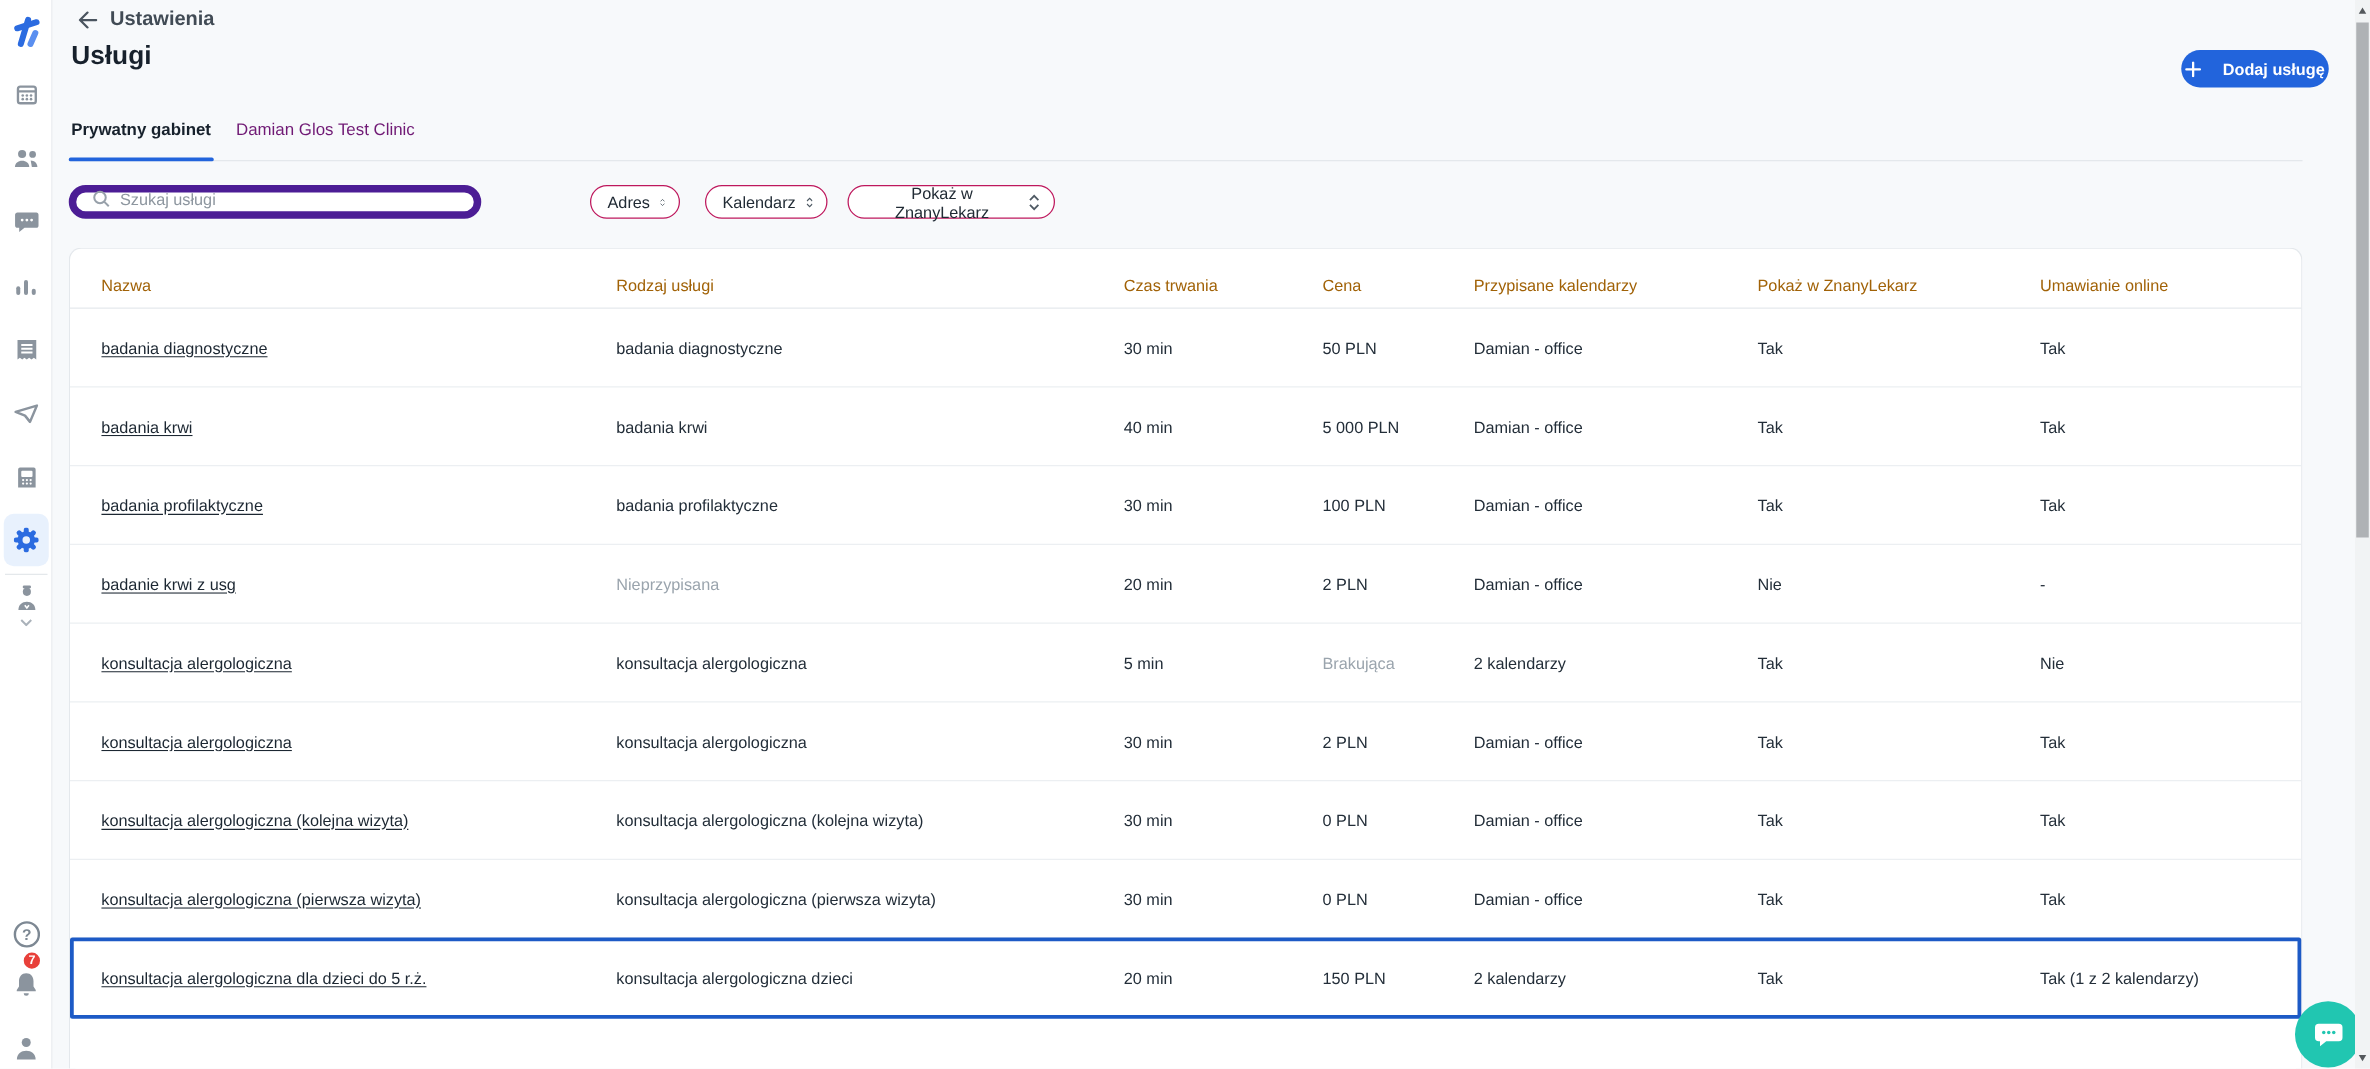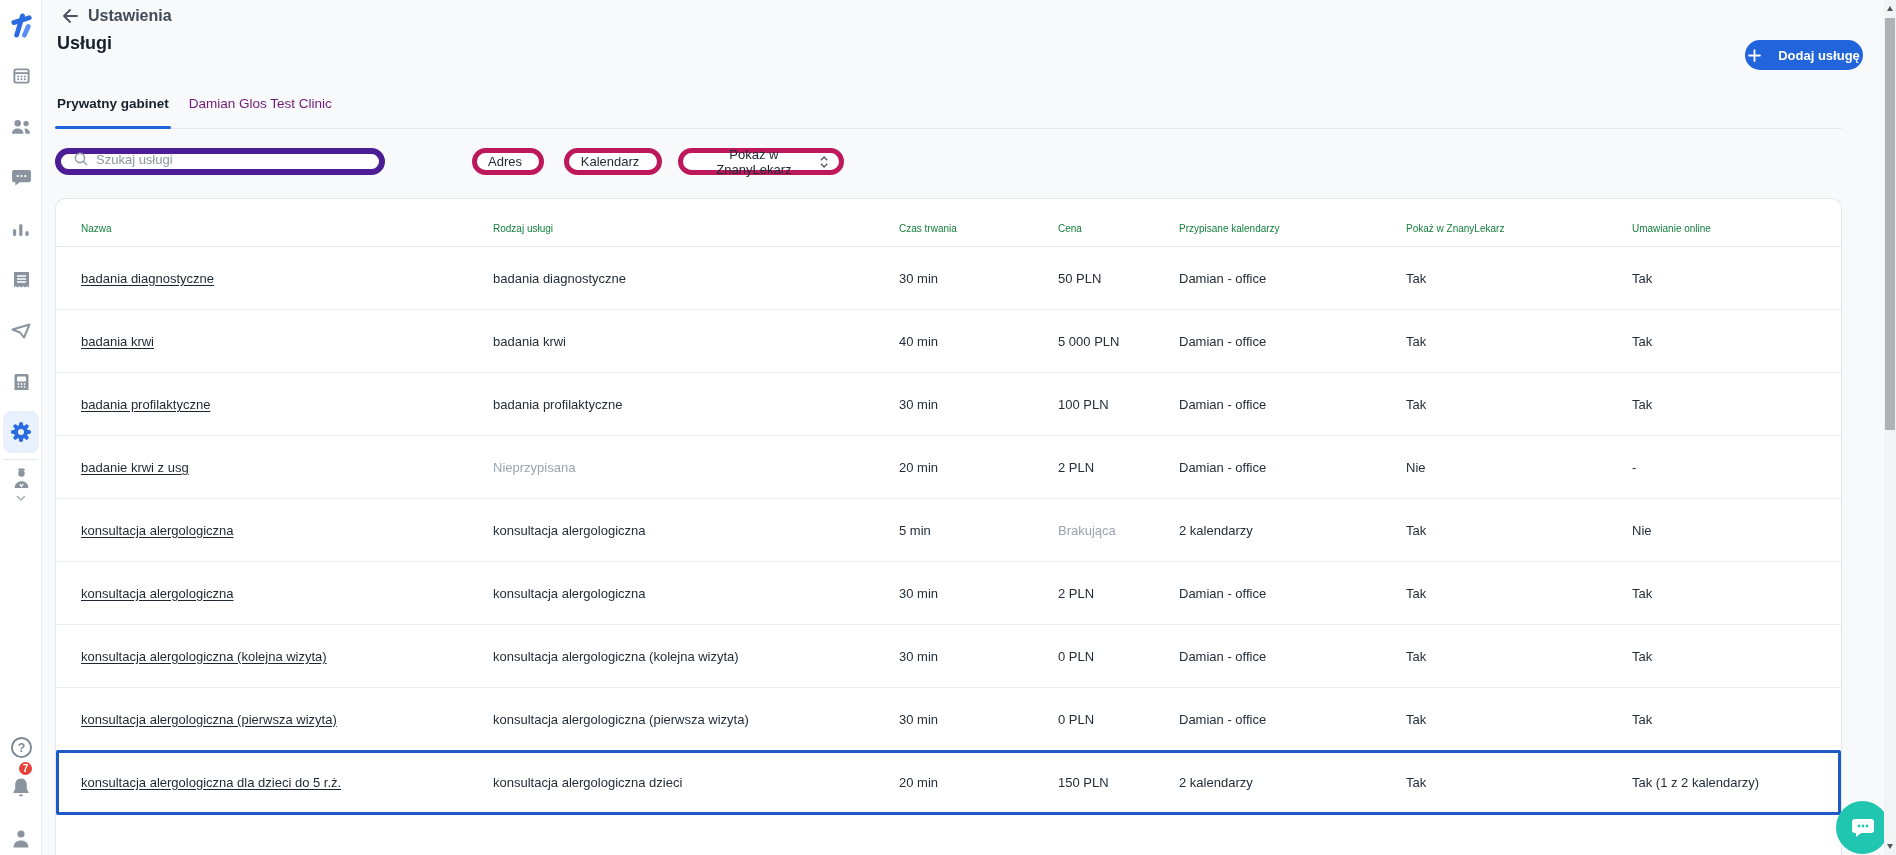--- a/index.html
+++ b/index.html
@@ -11,40 +11,40 @@
   }
   
   .sidebar { position:absolute; left:0; top:0; width:42px; height:855px; background:#fff; border-right:1px solid #e9ecef; z-index:5; }
   .side-item { position:absolute; left:0; width:42px; display:flex; justify-content:center; align-items:center; cursor:pointer; }
   .side-active-bg { position:absolute; left:3px; top:411px; width:36px; height:42px; background:#e8f1fd; border-radius:8px; }
   .side-divider { position:absolute; top:459px; left:4px; width:34px; height:1px; background:#e4e8eb; }
   .badge { position:absolute; left:17px; top:760px; min-width:17px; height:17px; padding:0 3px; background:#e8403a; border:2px solid #fff; border-radius:9px; color:#fff; font-size:10px; font-weight:700; display:flex; align-items:center; justify-content:center; z-index:6; }
   
   .topbar { position:absolute; left:62px; top:7px; display:flex; align-items:center; gap:10px; cursor:pointer; }
   .topbar-label { font-size:16px; font-weight:600; color:#414b55; }
-  .page-title { position:absolute; left:57px; top:33px; font-size:18px; font-weight:700; color:#17212c; }
+  .page-title { position:absolute; left:57px; top:33px; font-size:21px; font-weight:700; color:#17212c; }
   .add-button { position:absolute; left:1745px; top:40px; width:118px; height:30px; background:#2264dc; border:none; border-radius:15px; color:#fff; font-family:inherit; font-size:13px; font-weight:600; display:flex; align-items:center; justify-content:center; gap:17px; cursor:pointer; }
   
   .tabs-row { position:absolute; left:55px; top:96px; width:1787px; display:flex; gap:20px; border-bottom:1px solid #e4e8ec; padding-left:2px; }
   .tab { font-size:13.5px; line-height:16px; padding-bottom:16px; color:#701a75; cursor:pointer; position:relative; }
   .tab.active { color:#17212c; font-weight:700; }
   .tab.active::after { content:""; position:absolute; left:-2px; right:-2px; bottom:-1px; height:3px; background:#2264dc; border-radius:2px; }
   
   .search-box { position:absolute; left:55px; top:148px; width:330px; height:27px; background:#fff; border:6px solid #4c1d95; border-radius:14px; display:flex; align-items:center; padding:0 10px 5px 13px; gap:8px; }
   .search-box input { border:none; outline:none; flex:1; font-family:inherit; font-size:13px; color:#232e39; background:transparent; }
   .search-box input::placeholder { color:#8d969f; }
-  .dropdown { position:absolute; top:148px; height:27px; background:#fff; border:5px solid #be185d; border-radius:14px; display:flex; align-items:center; justify-content:center; padding:0 11px 0 13px; font-family:inherit; font-size:13px; color:#212b35; cursor:pointer; gap:8px; }
+  .dropdown { position:absolute; top:148px; height:27px; background:#fff; border:1px solid #be185d; border-radius:14px; display:flex; align-items:center; justify-content:space-between; padding:0 11px 0 13px; font-family:inherit; font-size:13px; color:#212b35; cursor:pointer; gap:8px; }
   .dd-adres { left:472px; width:72px; }
   .dd-kalendarz { left:564px; width:98px; }
   .dd-pokaz { left:678px; width:166px; }
   
   .card { position:absolute; left:55px; top:198px; width:1787px; height:657px; background:#fff; border:1px solid #e4e8ec; border-bottom:none; border-radius:10px 10px 0 0; }
   .card-title { margin:14px 0 0 25px; font-size:14px; font-weight:700; color:#1c2630; line-height:18px; }
   .tgrid { display:grid; grid-template-columns:412px 406px 159px 121px 227px 226px auto; align-items:center; padding-left:25px; }
-  .thead { margin-top:12px; height:36px; border-bottom:1px solid #e5e9ed; color:#15803d; font-size:10px; }
+  .thead { margin-top:12px; height:36px; border-bottom:1px solid #e5e9ed; color:#a16207; font-size:13px; }
   .trow { height:63px; border-bottom:1px solid #eceff2; font-size:13px; color:#232e39; position:relative; }
   .cell { padding-right:12px; overflow:hidden; white-space:nowrap; }
   .svc-link { color:#1c2732; text-decoration:underline; text-underline-offset:2px; cursor:pointer; }
   .muted { color:#9aa4ad; }
   .trow.highlighted::after { content:""; position:absolute; left:0; right:0; top:-1px; bottom:-2px; border:3px solid #1d5ac6; border-radius:2px; pointer-events:none; }
   
   .chat-widget { position:absolute; left:1836px; top:801px; width:53px; height:53px; border-radius:50%; background:#21c6b1; display:flex; align-items:center; justify-content:center; cursor:pointer; z-index:20; }
   
   .scrollbar { position:absolute; right:0; top:0; width:12px; height:855px; background:#f1f3f4; z-index:30; }
   .sb-thumb { position:absolute; left:1px; top:18px; width:10px; height:412px; background:#afb2b5; cursor:pointer; }

